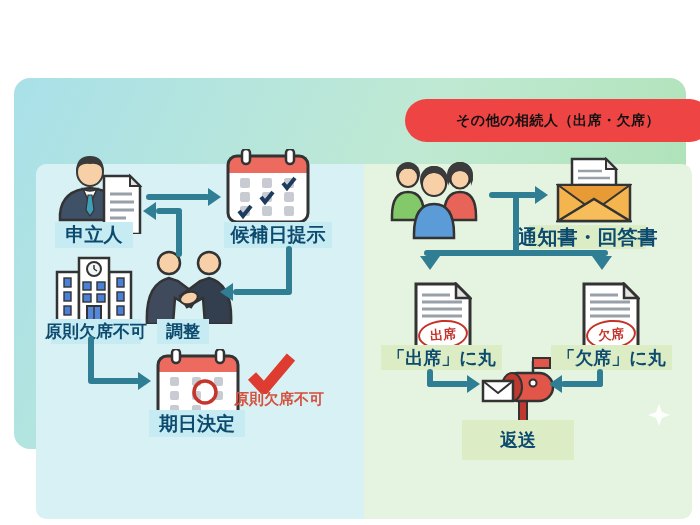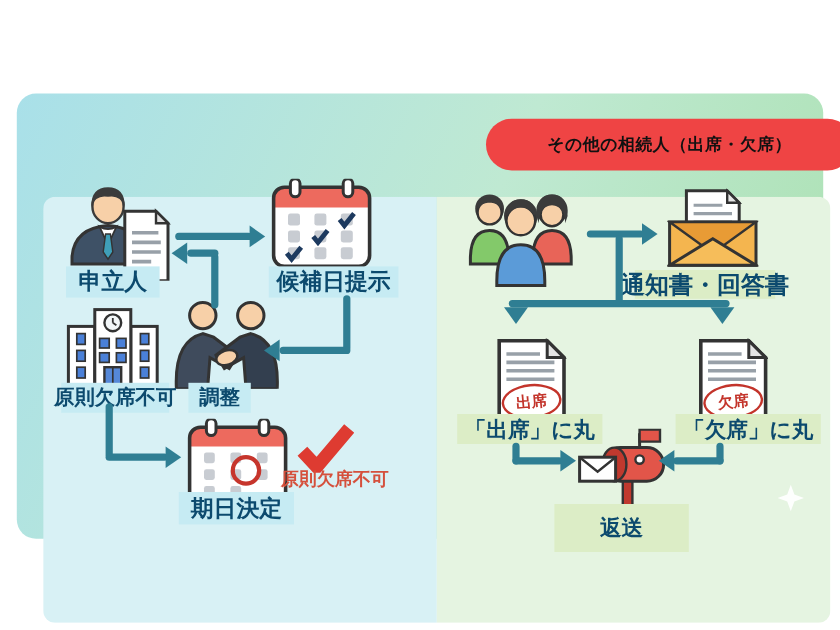--- a/index.html
+++ b/index.html
@@ -244,21 +244,21 @@
 
   <div class="lbl lbl-cyan" style="left:55px;top:222px;width:78px;height:26px;font-size:19px;">申立人</div>
   <div class="lbl lbl-cyan" style="left:224px;top:222px;width:108px;height:26px;font-size:19px;">候補日提示</div>
   <div class="lbl lbl-cyan" style="left:51px;top:319px;width:90px;height:25px;font-size:17px;">原則欠席不可</div>
   <div class="lbl lbl-cyan" style="left:157px;top:319px;width:52px;height:25px;font-size:17px;">調整</div>
   <div class="lbl lbl-cyan" style="left:149px;top:410px;width:96px;height:27px;font-size:19px;">期日決定</div>
   <div class="alert-note">原則欠席不可</div>
 
   <div class="lbl lbl-green" style="left:529px;top:225px;width:117px;height:24px;font-size:20px;">通知書・回答書</div>
   <div class="lbl lbl-green" style="left:381px;top:345px;width:121px;height:25px;font-size:18px;">「出席」に丸</div>
-  <div class="lbl lbl-green" style="left:551px;top:345px;width:121px;height:25px;font-size:18px;margin-left:12px;">「欠席」に丸</div>
+  <div class="lbl lbl-green" style="left:551px;top:345px;width:121px;height:25px;font-size:18px;">「欠席」に丸</div>
   <div class="lbl lbl-green" style="left:462px;top:420px;width:112px;height:40px;font-size:18px;">返送</div>
 
   <div class="ln" style="left:146px;top:194px;width:64px;height:6px;"></div>
   <div class="ah ah-r" style="left:208px;top:188px;"></div>
 
   <div class="ln" style="left:176px;top:211px;width:6px;height:46px;"></div>
   <div class="ln" style="left:156px;top:208px;width:26px;height:6px;"></div>
   <div class="ah ah-l" style="left:143px;top:202px;"></div>
 
   <div class="ln" style="left:286px;top:246px;width:6px;height:47px;"></div>

